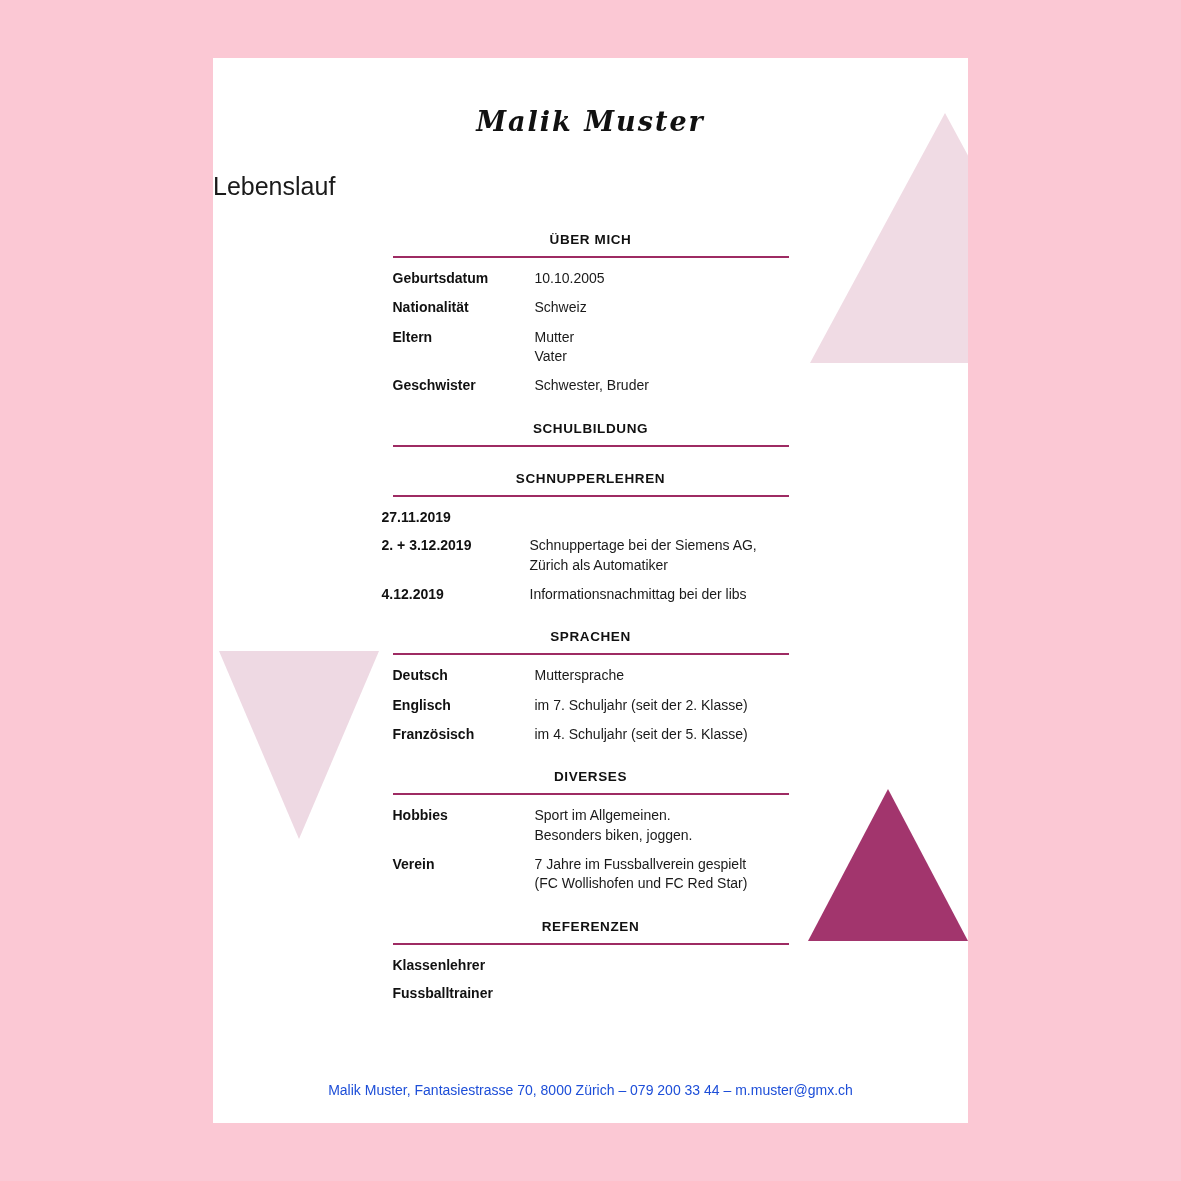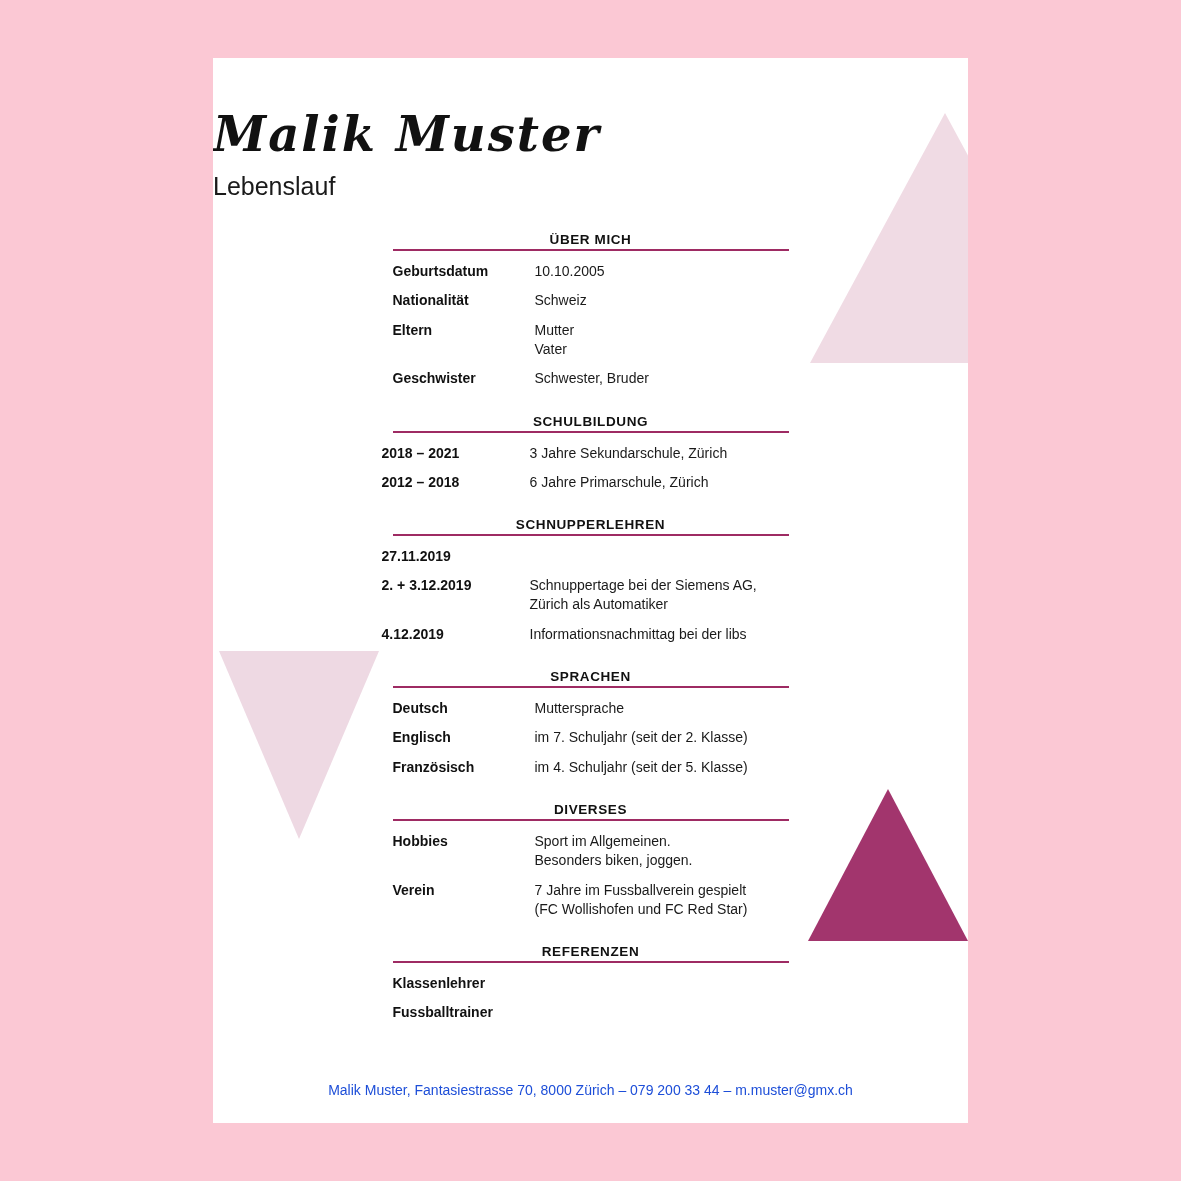--- a/index.html
+++ b/index.html
@@ -54,24 +54,25 @@
     position: absolute;
     inset: 0;
     z-index: 5;
   }
 
   .name {
     position: absolute;
     left: 0;
     right: 0;
     top: 48px;
+    text-align: center;
     font-family: "DejaVu Serif", serif;
     font-style: italic;
     font-weight: 700;
-    font-size: 48px;
+    font-size: 27px;
     letter-spacing: 2px;
     color: #111;
   }
 
   .subtitle {
     position: absolute;
     left: 0;
     right: 0;
     top: 114px;
     text-align: left;
@@ -89,21 +90,21 @@
   .section {
     width: 100%;
   }
   .section-title {
     text-align: center;
     font-size: 13.5px;
     font-weight: bold;
     letter-spacing: 0.6px;
     color: #111;
     padding-top: 14px;
-    padding-bottom: 2px;
+    padding-bottom: 9px;
   }
   .rule {
     height: 2px;
     background: #9e2b63;
     margin: 0 auto 10px auto;
     width: 396px;
   }
 
   .rows {
     margin: 11px auto;
@@ -193,34 +194,20 @@
               <div class="label">Geschwister</div>
               <div class="value">
                 <span class="line">Schwester, Bruder</span>
               </div>
             </div>
           </div>
         </div>
         <div class="section schulbildung">
           <div class="section-title">SCHULBILDUNG</div>
           <div class="rule"></div>
-          <div class="rows">
-            <div class="row">
-              <div class="label">2018 – 2021</div>
-              <div class="value">
-                <span class="line">3 Jahre Sekundarschule, Zürich</span>
-              </div>
-            </div>
-            <div class="row">
-              <div class="label">2012 – 2018</div>
-              <div class="value">
-                <span class="line">6 Jahre Primarschule, Zürich</span>
-              </div>
-            </div>
-          </div>
         </div>
         <div class="section schnupperlehren">
           <div class="section-title">SCHNUPPERLEHREN</div>
           <div class="rule"></div>
           <div class="rows">
             <div class="row">
               <div class="label">27.11.2019</div>
             </div>
             <div class="row">
               <div class="label">2. + 3.12.2019</div>

